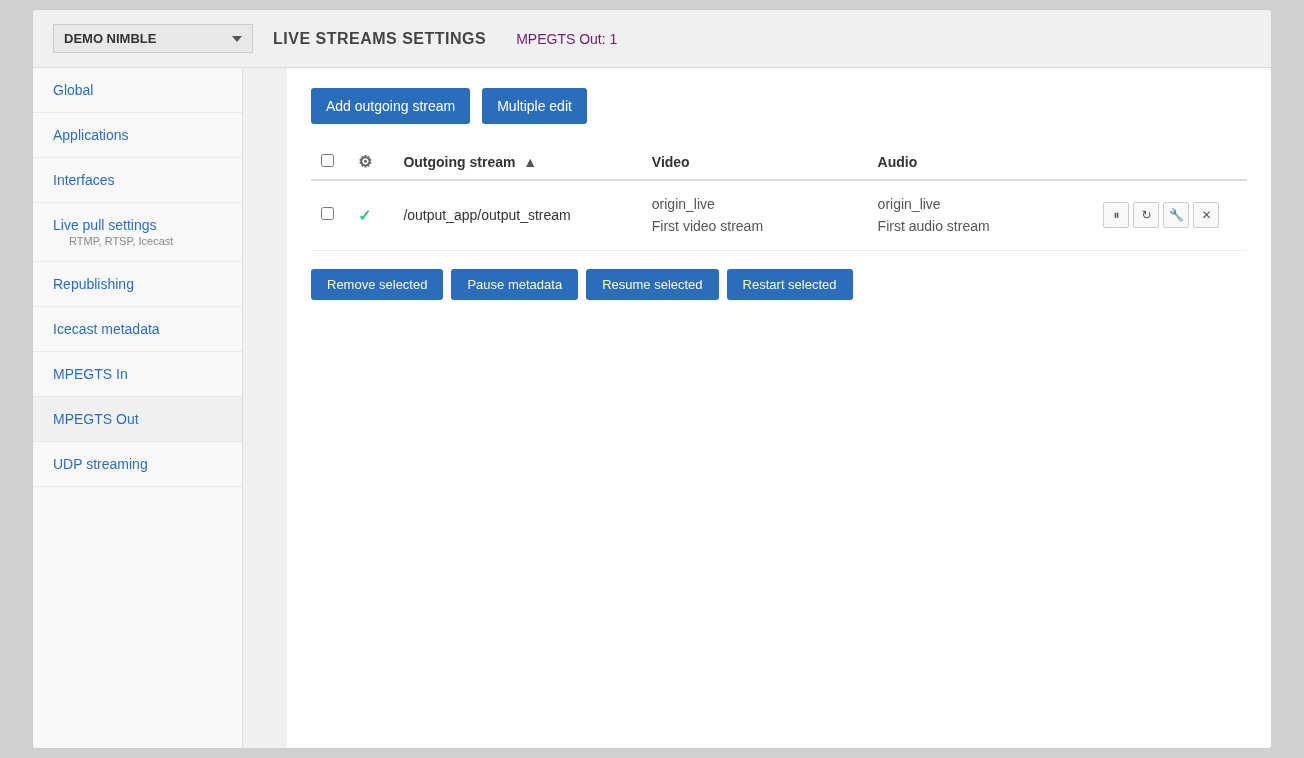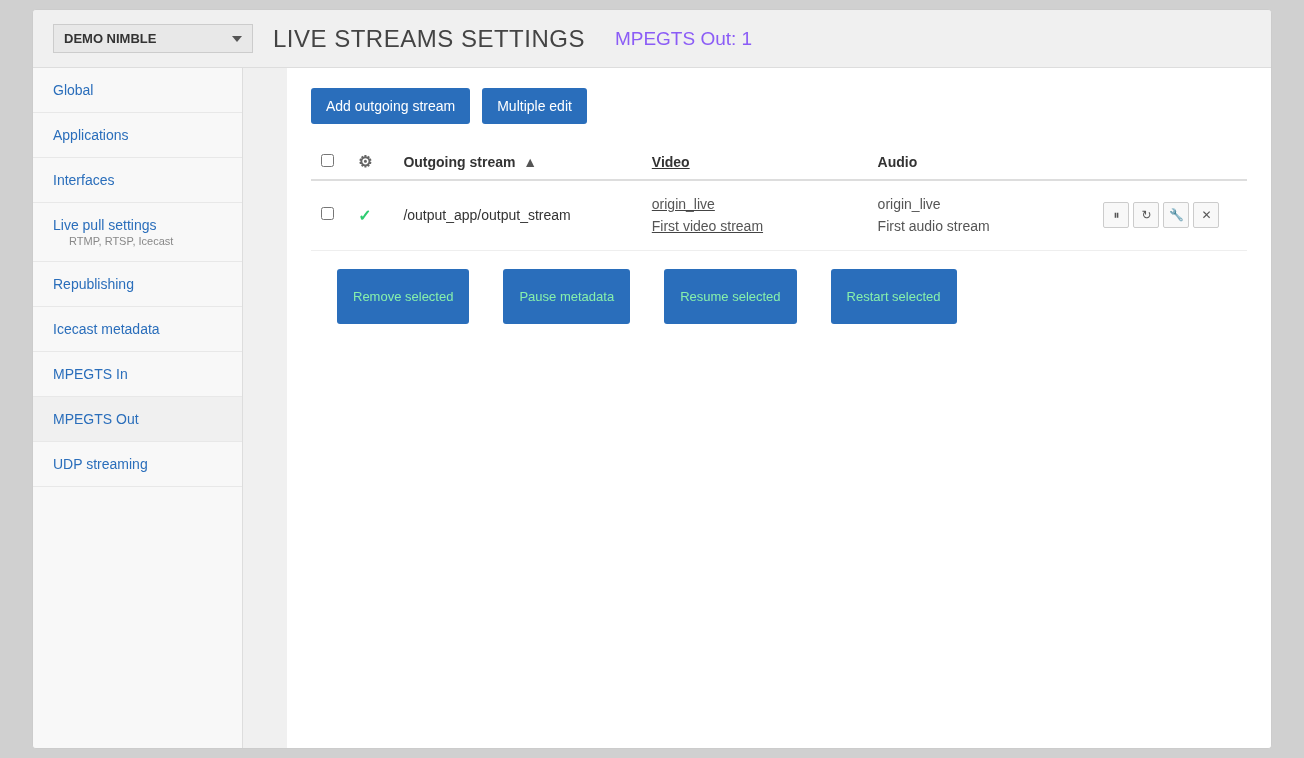--- a/index.html
+++ b/index.html
@@ -45,28 +45,28 @@
       flex: 1;
     }
     .dropdown-arrow {
       width: 0;
       height: 0;
       border-left: 5px solid transparent;
       border-right: 5px solid transparent;
       border-top: 6px solid #555;
     }
     .page-title {
-      font-size: 24px;
-      font-weight: normal;
+      font-size: 16px;
+      font-weight: bold;
       color: #444;
       letter-spacing: 0.5px;
     }
     .page-subtitle {
-      font-size: 19px;
-      color: #8b5cf6;
+      font-size: 14px;
+      color: #701a75;
       margin-left: 10px;
     }
     
     .main-layout {
       display: flex;
       gap: 44px;
     }
     
     .sidebar {
       width: 210px;
@@ -131,21 +131,21 @@
       padding: 12px 10px;
       color: #444;
       font-size: 14px;
     }
     .streams-table tbody tr {
       border-bottom: 1px solid #eee;
     }
     .col-check { width: 30px; }
     .col-gear { width: 40px; }
     .col-stream { width: 220px; }
-    .col-video { width: 200px; text-decoration: underline; }
+    .col-video { width: 200px; }
     .col-audio { width: 200px; }
     .col-actions { width: 120px; }
     .sort-arrow {
       margin-left: 4px;
       color: #555;
     }
     .status-check {
       color: #2ecc71;
       font-size: 16px;
       font-weight: bold;
@@ -179,27 +179,26 @@
       border-radius: 2px;
     }
     
     .bottom-actions {
       display: flex;
       gap: 8px;
       margin-top: 18px;
     }
     .btn-action {
       background: #2a6ebb;
-      color: #86efac;
+      color: #fef9c3;
       border: none;
-      padding: 20px 16px;
+      padding: 8px 16px;
       font-size: 13px;
       cursor: pointer;
       border-radius: 3px;
-      margin-left: 26px;
     }
     input[type="checkbox"] {
       cursor: pointer;
     }
     .gear-icon {
       color: #666;
       font-size: 16px;
     }
   </style>
 </head>

